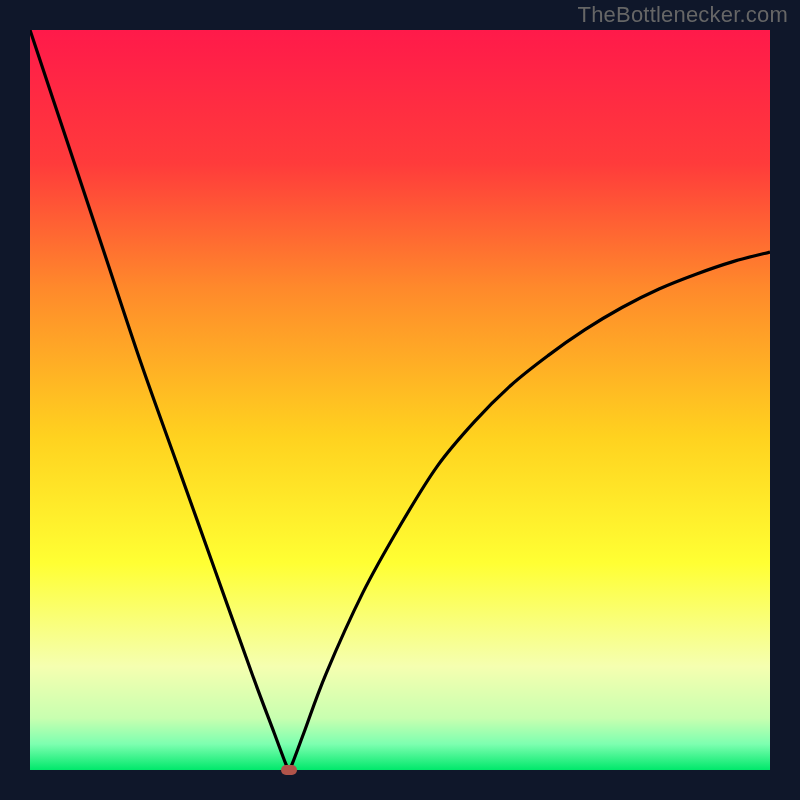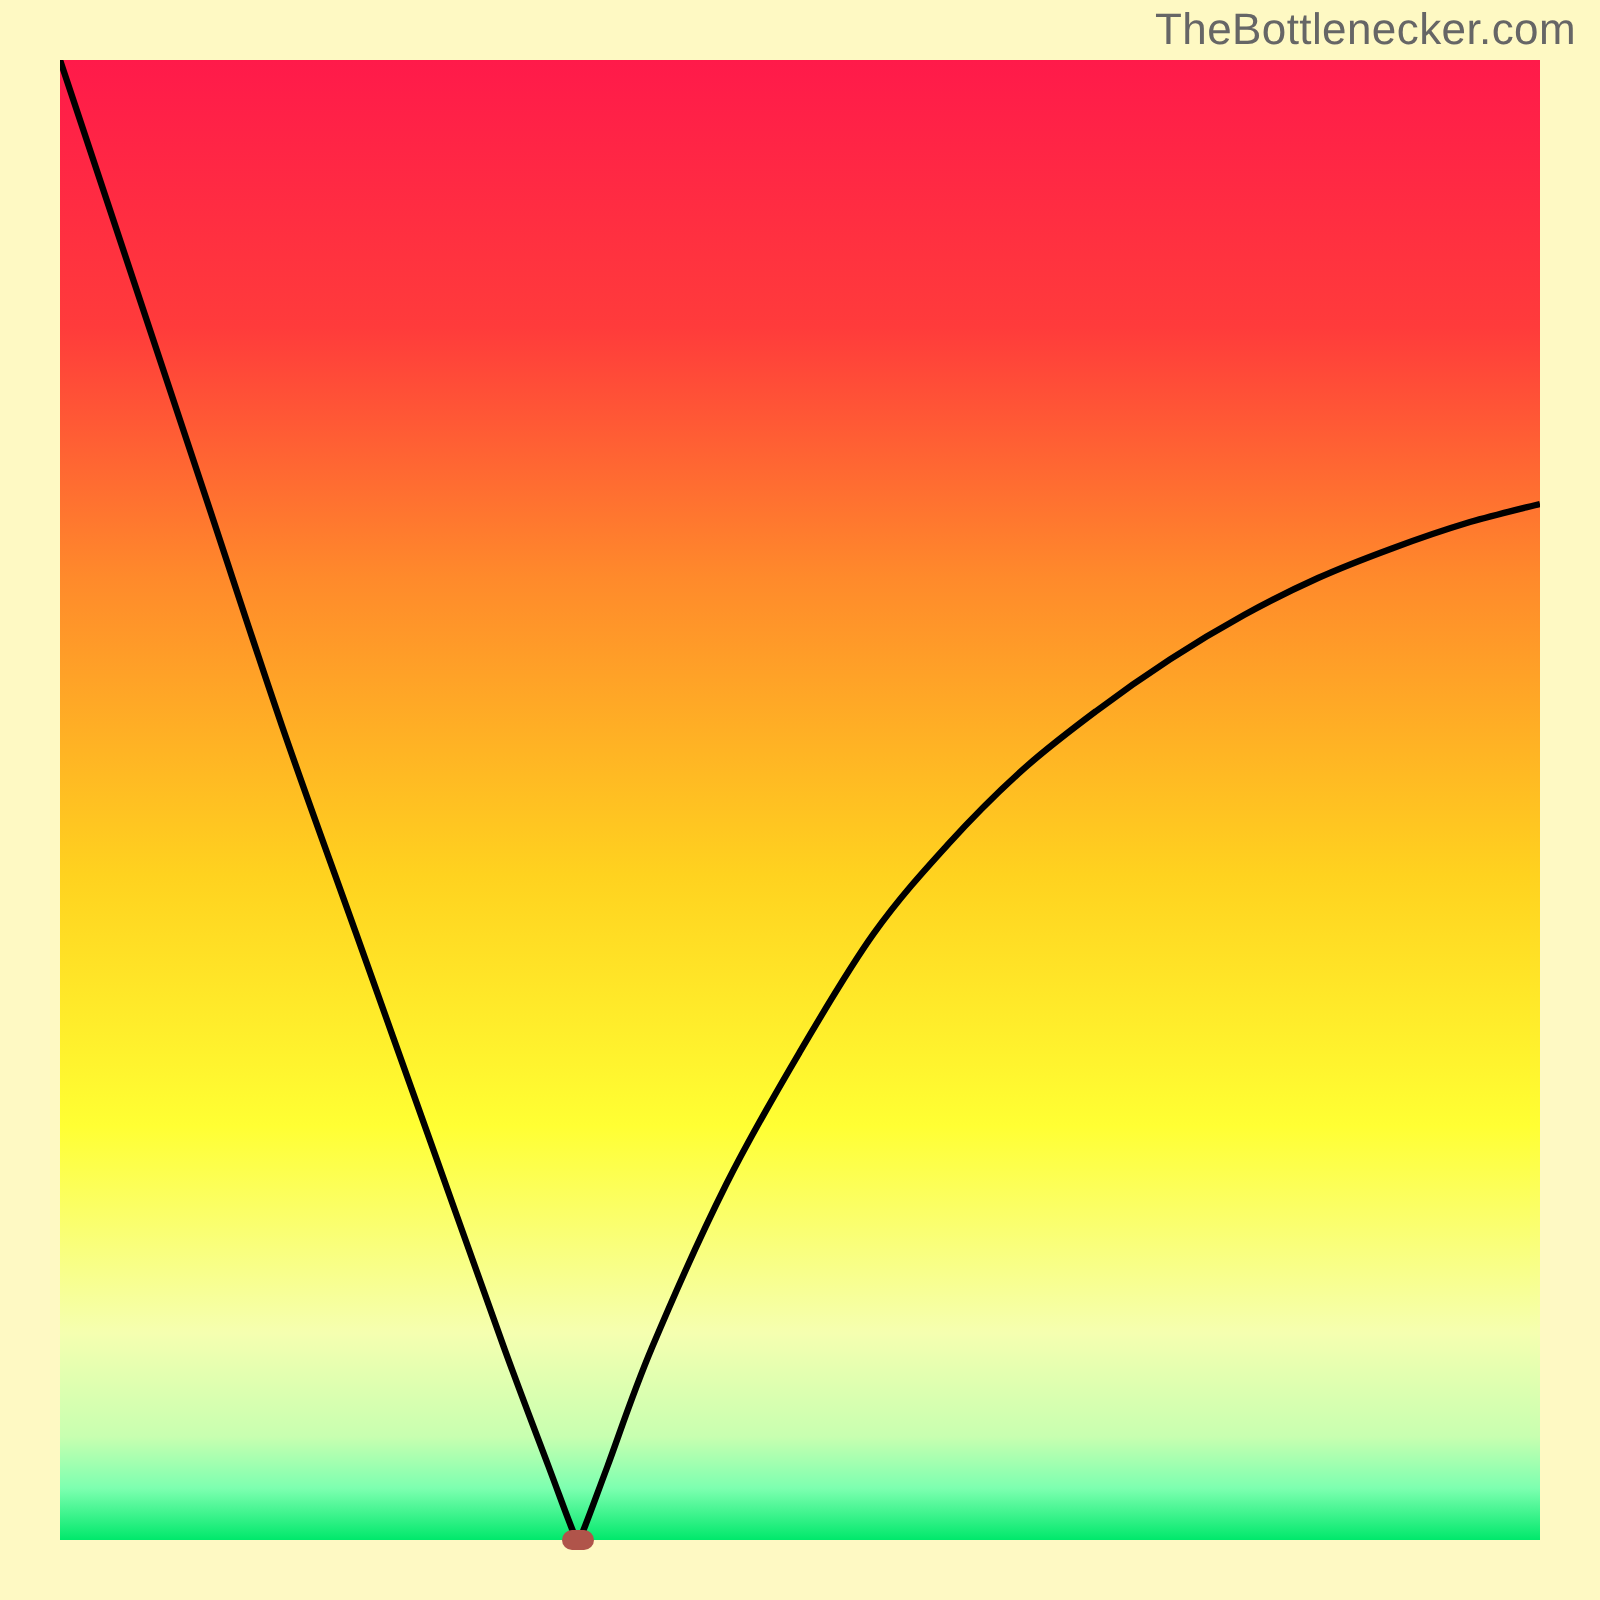--- a/index.html
+++ b/index.html
@@ -8,21 +8,21 @@
     width: 800px;
     height: 800px;
     overflow: hidden;
     background: #000;
     font-family: Arial, Helvetica, sans-serif;
   }
   .frame {
     position: relative;
     width: 800px;
     height: 800px;
-    background: #fef9c3;
+    background: #0f172a;
   }
   .watermark {
     position: absolute;
     top: 2px;
     right: 12px;
     color: #666;
     font-size: 22px;
     font-weight: 500;
     letter-spacing: 0.2px;
     z-index: 40;

